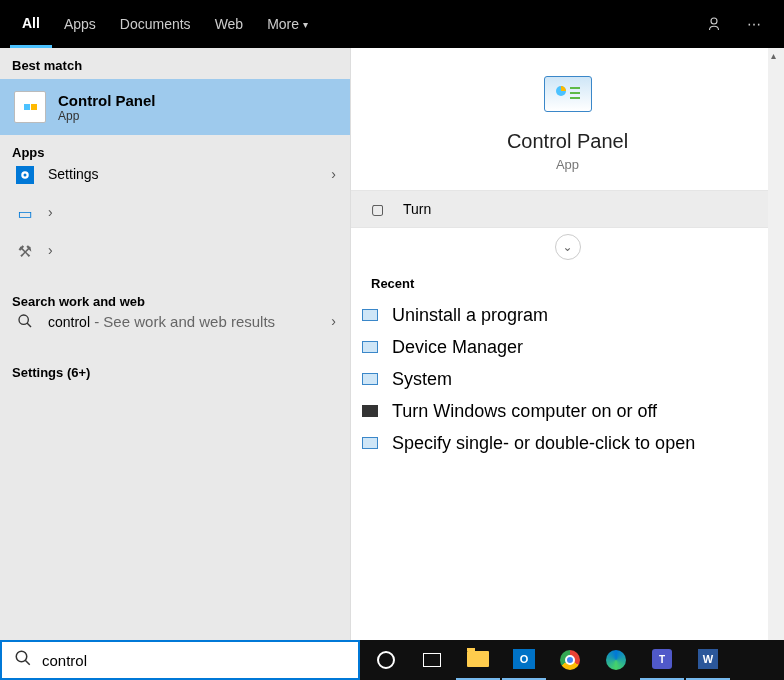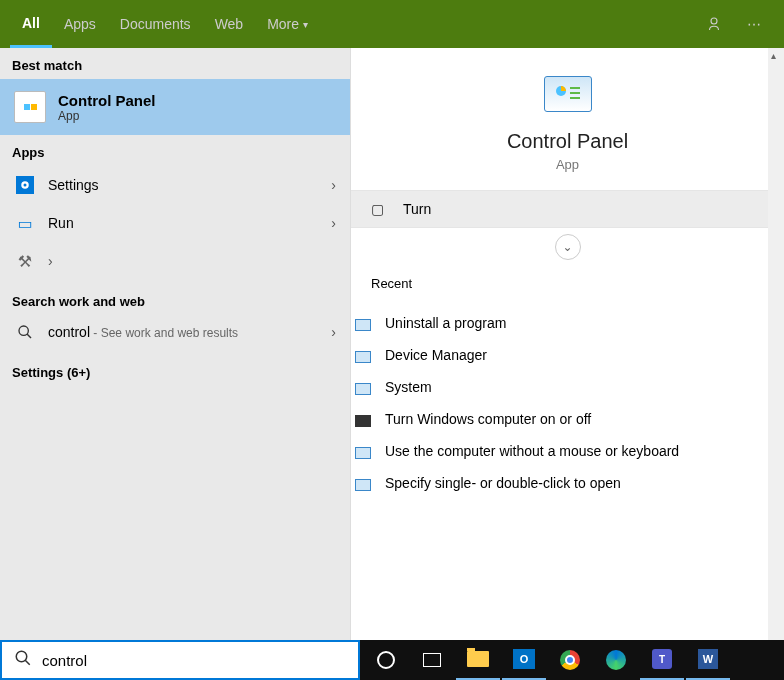--- a/index.html
+++ b/index.html
@@ -1,48 +1,48 @@
 <!DOCTYPE html>
 <html><head>
 <meta charset="utf-8">
 <style>
 *{box-sizing:border-box;margin:0;padding:0;font-family:"Segoe UI",Arial,sans-serif}
 body{width:784px;height:680px;overflow:hidden;background:#fff;position:relative}
-.tabbar{height:48px;background:#4d7c0f;display:flex;align-items:center;padding:0 10px;color:#fff;font-size:14px}
+.tabbar{height:48px;background:#000000;display:flex;align-items:center;padding:0 10px;color:#fff;font-size:14px}
 .tab{padding:0 12px;height:48px;display:flex;align-items:center;cursor:pointer;color:#ccc}
 .tab.active{color:#fff;border-bottom:3px solid #4cc2ff;font-weight:600}
 .tab .chev{margin-left:4px;font-size:10px}
 .tabbar .spacer{flex:1}
 .tabicon{width:40px;display:flex;justify-content:center;align-items:center;height:48px;cursor:pointer;color:#ccc}
 .main{display:flex;height:592px}
 .left{width:350px;background:#e9e9e9;overflow-y:auto}
 .section-hdr{font-size:13px;font-weight:600;padding:10px 12px 6px;color:#000}
 .bestmatch{background:#9ecaed;display:flex;align-items:center;padding:10px 14px;height:56px;cursor:pointer}
 .bm-icon{width:32px;height:32px;background:#fff;border:1px solid #bbb;border-radius:2px;display:flex;align-items:center;justify-content:center;margin-right:12px}
 .bm-title{font-size:15px;font-weight:600;color:#000}
 .bm-sub{font-size:12px;color:#333}
-.item{display:flex;align-items:center;padding:0 14px;height:38px;cursor:pointer}
+.item{display:flex;align-items:flex-start;padding:0 14px;height:38px;cursor:pointer}
 .item-icon{width:22px;display:flex;justify-content:center;margin-right:12px}
 .item-label{flex:1;font-size:14px;color:#000}
-.item-sub{font-size:12px;color:#666}
+.item-sub{font-size:15px;color:#666}
 .chevron{font-size:14px;color:#555}
 .subhdr{font-size:13px;font-weight:700;padding:14px 12px 4px;color:#000000}
 .right{flex:1;background:#fff;position:relative;border-left:1px solid #ddd}
 .right-scroll{position:absolute;right:0;top:0;width:16px;height:100%;background:#f0f0f0}
 .right-scroll::before{content:"▴";position:absolute;top:2px;left:3px;font-size:10px;color:#666}
 .detail-top{text-align:center;padding:28px 0 18px}
 .detail-icon{width:48px;height:36px;margin:0 auto 18px;border:1px solid #3a87c9;background:linear-gradient(#cfe6f7,#fff);border-radius:3px;display:flex;align-items:center;justify-content:center}
 .detail-title{font-size:20px;color:#222}
 .detail-sub{font-size:13px;color:#777;margin-top:4px}
 .action-row{display:flex;align-items:center;height:38px;padding:0 20px;border-top:1px solid #e5e5e5;border-bottom:1px solid #e5e5e5;background:#ececec;cursor:pointer;font-size:14px}
 .action-row .aicon{width:20px;margin-right:12px;color:#333}
 .expand{display:flex;justify-content:center;padding:6px 0}
 .expand-btn{width:26px;height:26px;border:1px solid #ccc;border-radius:50%;display:flex;align-items:center;justify-content:center;cursor:pointer;color:#666;font-size:12px}
-.recent-hdr{font-size:13px;font-weight:400;padding:10px 0 8px 20px}
-.recent-item{display:flex;align-items:flex-end;height:32px;padding:0 4px;cursor:pointer;font-size:14px}
+.recent-hdr{font-size:13px;font-weight:700;padding:10px 0 8px 20px}
+.recent-item{display:flex;align-items:center;height:32px;padding:0 11px;cursor:pointer;font-size:18px}
 .recent-icon{width:16px;height:12px;border:1px solid #3a87c9;background:#cfe6f7;margin-right:14px;flex-shrink:0}
 .recent-icon.dark{background:#333;border-color:#333}
 .searchbar{position:absolute;bottom:0;left:0;width:360px;height:40px;border:2px solid #0078d7;background:#fff;display:flex;align-items:center;padding:0 12px}
 .searchbar .sicon{color:#333;margin-right:10px}
 .searchbar input{border:none;outline:none;font-size:15px;flex:1}
 .taskbar{position:absolute;bottom:0;left:360px;right:0;height:40px;background:#101010;display:flex;align-items:center;padding:0 4px;gap:2px}
 .tbitem{width:44px;height:40px;display:flex;align-items:center;justify-content:center;cursor:pointer}
 .tbitem.active{border-bottom:2px solid #76b9ed}
 .folder{width:22px;height:16px;background:#ffcc4d;border-radius:1px;position:relative}
 .folder::before{content:"";position:absolute;top:-3px;left:0;width:8px;height:3px;background:#ffcc4d}
@@ -102,21 +102,20 @@
             <rect width="24" height="24" fill="#0078d7"></rect>
             <circle cx="12" cy="12" r="5" fill="#fff"></circle>
             <circle cx="12" cy="12" r="2" fill="#0078d7"></circle>
           </svg>
       </span>
       <span class="item-label">Settings</span>
       <span class="chevron">›</span>
     </div>
     <div class="item">
       <span class="item-icon" style="color:#0078d7">▭</span>
-      <span class="item-label">Run</span>
       <span class="chevron">›</span>
     </div>
     <div class="item">
       <span class="item-icon" style="color:#666">⚒</span>
       <span class="chevron">›</span>
     </div>
     <div class="subhdr">Search work and web</div>
     <div class="item">
       <span class="item-icon">
         <svg width="16" height="16" viewBox="0 0 24 24" fill="none" stroke="#333" stroke-width="2">
@@ -164,24 +163,20 @@
         <div class="recent-item">
           <span class="recent-icon"></span>
           <span>System</span>
         </div>
         <div class="recent-item">
           <span class="recent-icon dark"></span>
           <span>Turn Windows computer on or off</span>
         </div>
         <div class="recent-item">
           <span class="recent-icon"></span>
-          <span>Use the computer without a mouse or keyboard</span>
-        </div>
-        <div class="recent-item">
-          <span class="recent-icon"></span>
           <span>Specify single- or double-click to open</span>
         </div>
       </div>
     <div class="right-scroll"></div>
   </div>
 </div>
 
 <div class="searchbar">
   <span class="sicon">
     <svg width="18" height="18" viewBox="0 0 24 24" fill="none" stroke="#333" stroke-width="2">

